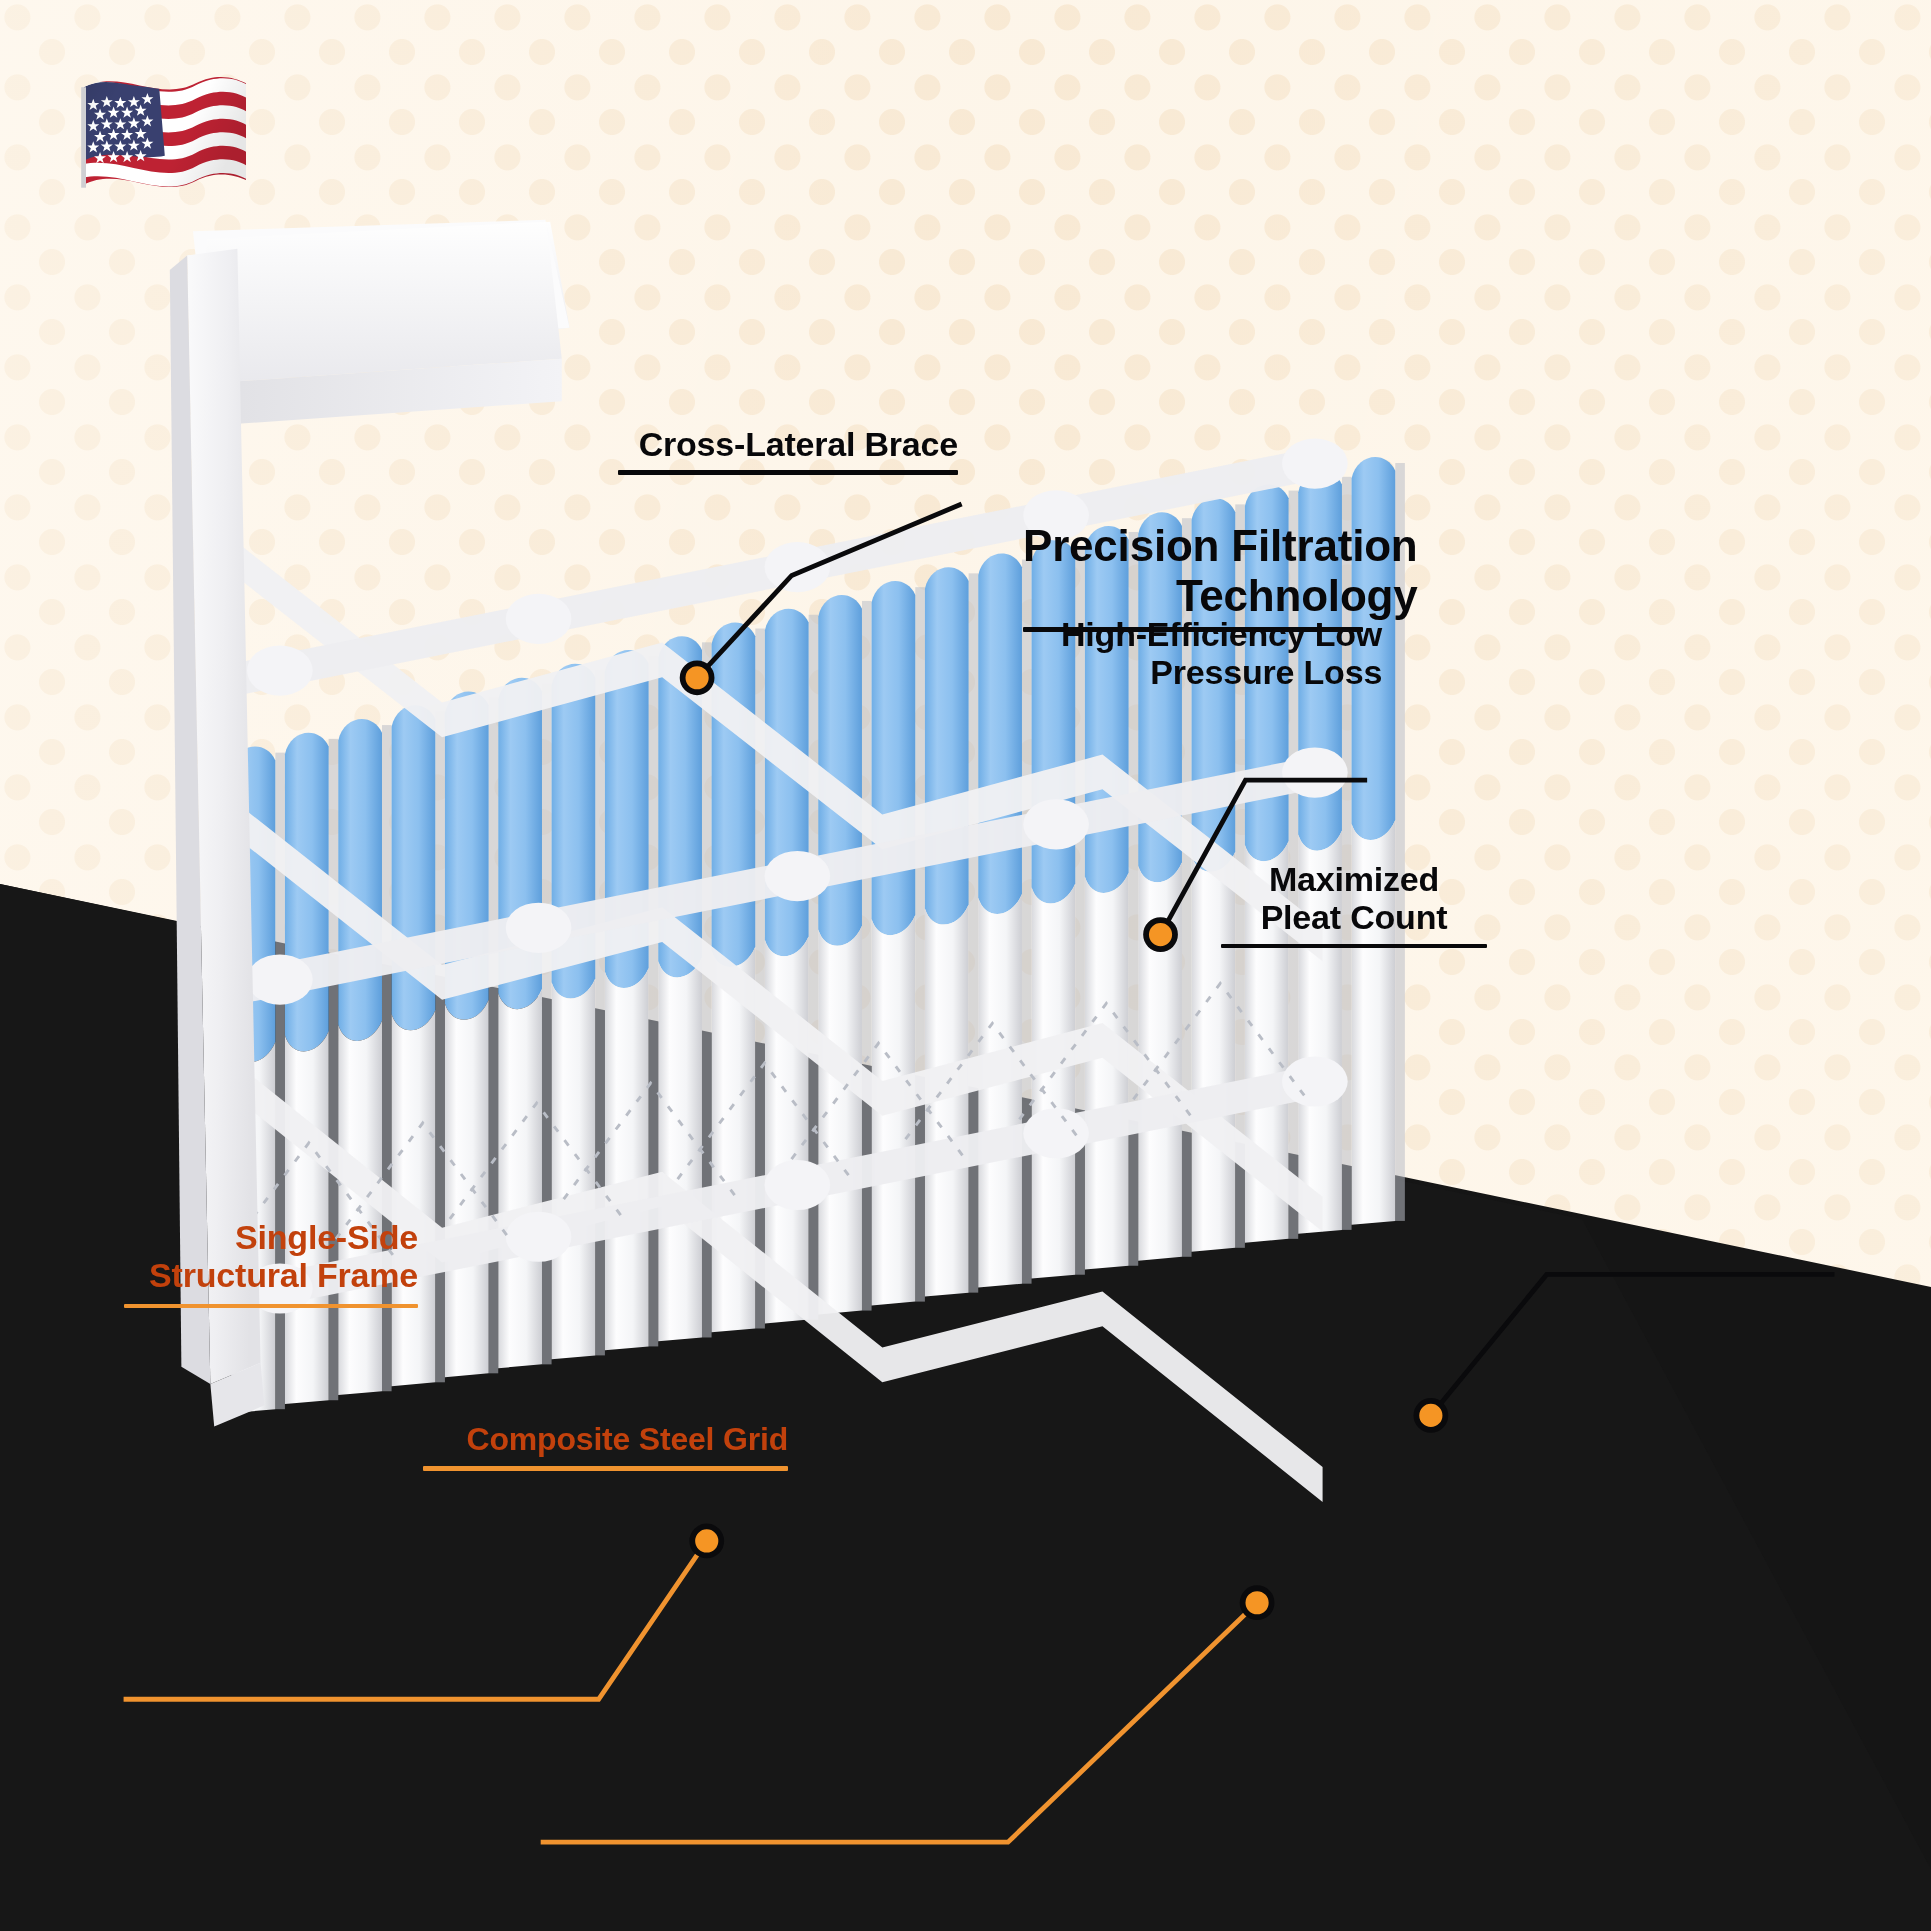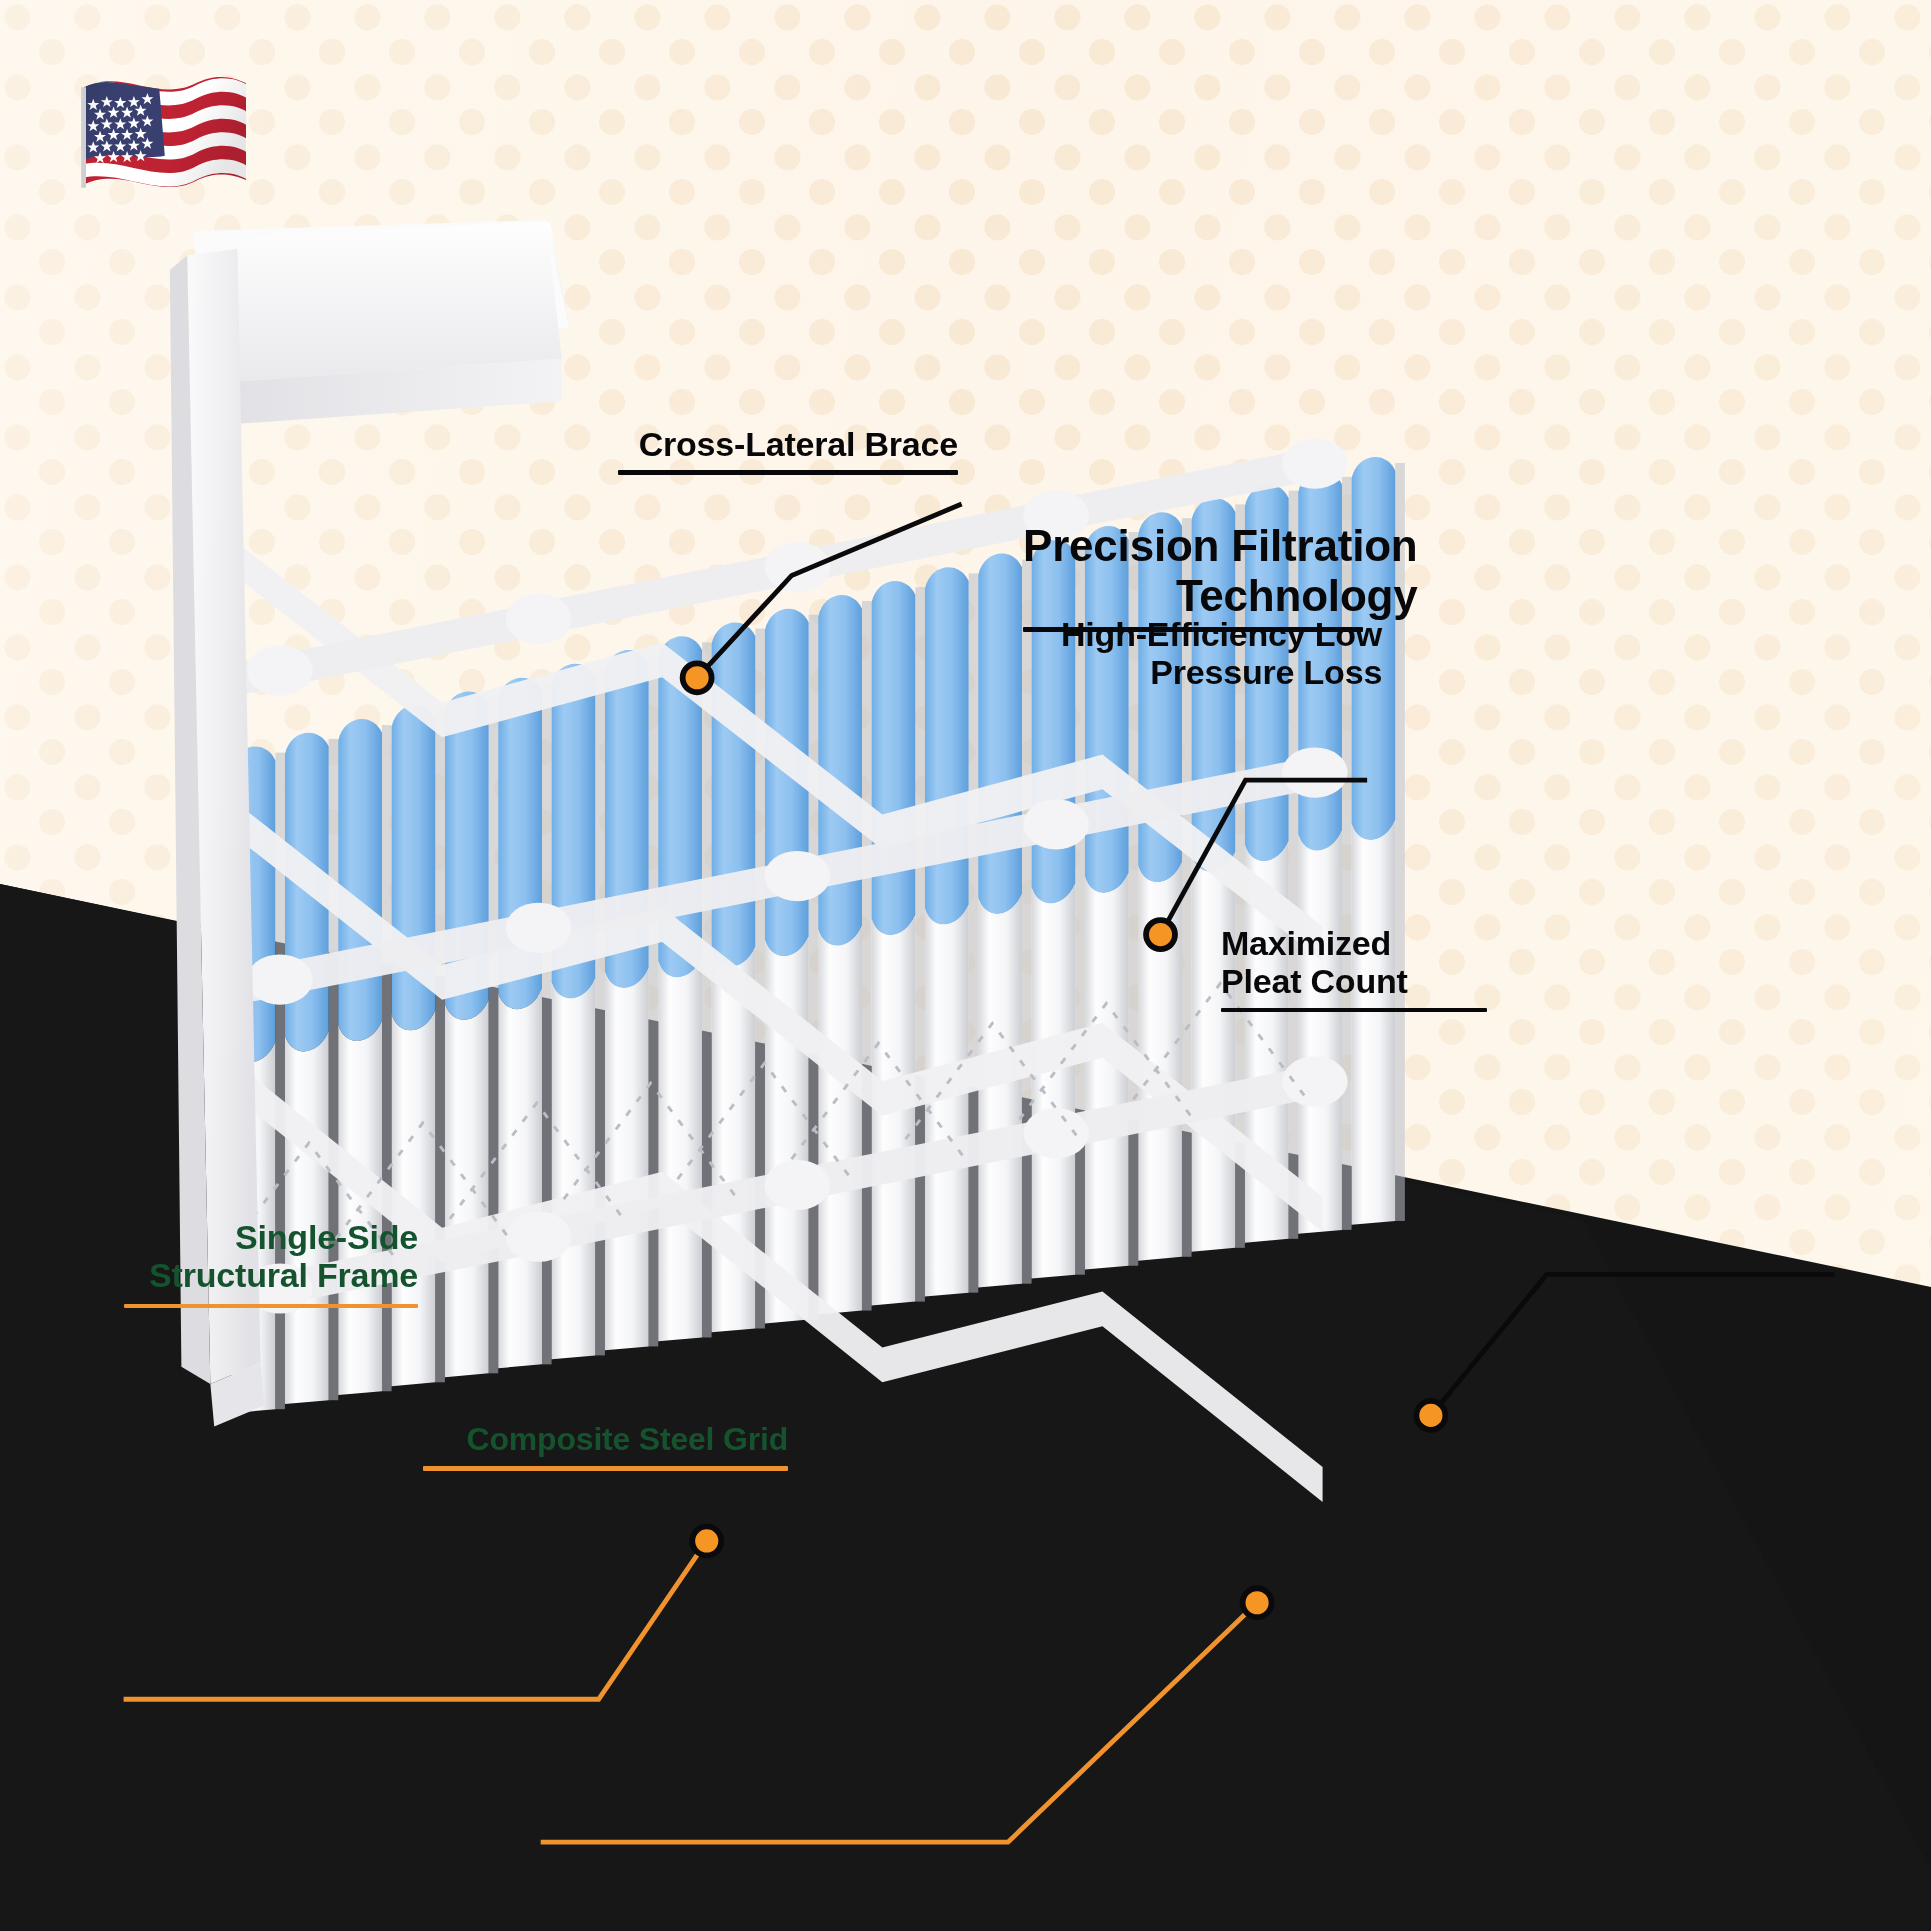--- a/index.html
+++ b/index.html
@@ -88,35 +88,35 @@
   
   .callout { position:absolute;text-align:right; }
   .callout .ctext {
     font-weight:bold;
     color:#08080A;
     line-height:1.13;
     letter-spacing:-0.2px;
     white-space:pre-line;
   }
   .callout .rule { height:4.8px; background:#08080A; border-radius:1px; }
-  .callout.onblack .ctext { color:#14532d; }
+  .callout.onblack .ctext { color:#c2410c; }
   .callout.onblack .rule { background:#F0932F; height:4.8px; }
 
   .c-brace { left:618px; top:425px; }
   .c-brace .ctext { font-size:34px; }
   .c-brace .rule { width:340px; margin-top:6.8px; }
 
   .c-precision { left:1023px; top:521px; }
   .c-precision .ctext { font-size:44px; }
   .c-precision .rule { width:340px; margin-top:6.8px; }
 
   .c-highe { left:1023px; top:615px; }
   .c-highe .ctext { font-size:34px;padding-left:38px; }
 
-  .c-pleat { left:1221px; top:924px; text-align:left; }
+  .c-pleat { left:1221px; top:860px; text-align:center; }
   .c-pleat .ctext { font-size:34px; }
   .c-pleat .rule { width:266px; margin-top:6.8px; margin-left:auto; }
 
   .c-frame { left:124px; top:1218px; }
   .c-frame .ctext { font-size:34px; }
   .c-frame .rule { width:294px; margin-top:8.7px; }
 
   .c-grid { left:423px; top:1421px; }
   .c-grid .ctext { font-size:32px; }
   .c-grid .rule { width:365px; margin-top:8.7px; }

